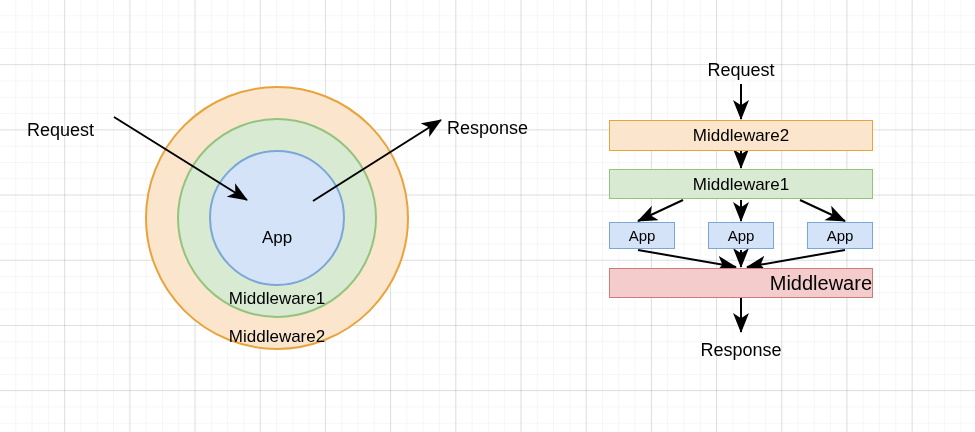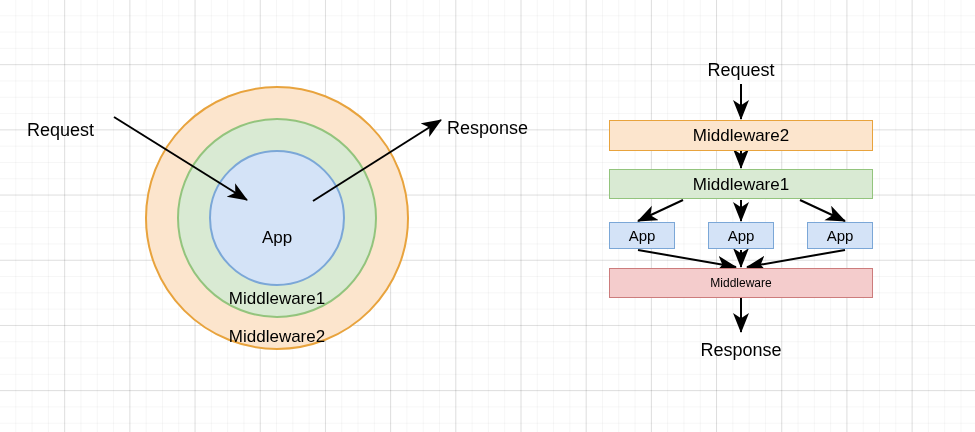--- a/index.html
+++ b/index.html
@@ -119,21 +119,21 @@
     </div>
     <div class="box" id="box-2" style="left: 609px; top: 222px; width: 66px; height: 27px; background: rgb(212, 227, 247); border: 1.5px solid rgb(123, 167, 215); font-size: 15px;">
       <span>App</span>
     </div>
     <div class="box" id="box-3" style="left: 708px; top: 222px; width: 66px; height: 27px; background: rgb(212, 227, 247); border: 1.5px solid rgb(123, 167, 215); font-size: 15px;">
       <span>App</span>
     </div>
     <div class="box" id="box-4" style="left: 807px; top: 222px; width: 66px; height: 27px; background: rgb(212, 227, 247); border: 1.5px solid rgb(123, 167, 215); font-size: 15px;">
       <span>App</span>
     </div>
-    <div class="box" id="box-5" style="left: 609px; top: 268px; width: 264px; height: 30px; background: rgb(244, 204, 204); border: 1.5px solid rgb(204, 124, 124); font-size: 12px;">
+    <div class="box" id="box-5" style="left: 609px; top: 268px; width: 264px; height: 30px; background: rgb(244, 204, 204); border: 1.5px solid rgb(204, 124, 124); font-size: 20px; justify-content: flex-end;">
       <span>Middleware</span>
     </div>
 
     <div class="lbl c" id="lbl-flow-request" style="font-size: 18px; left: 741px; top: 70px;">Request</div>
     <div class="lbl c" id="lbl-flow-response" style="font-size: 18px; left: 741px; top: 350px;">Response</div>
   </div>
 
 </div>
 
 </body></html>

